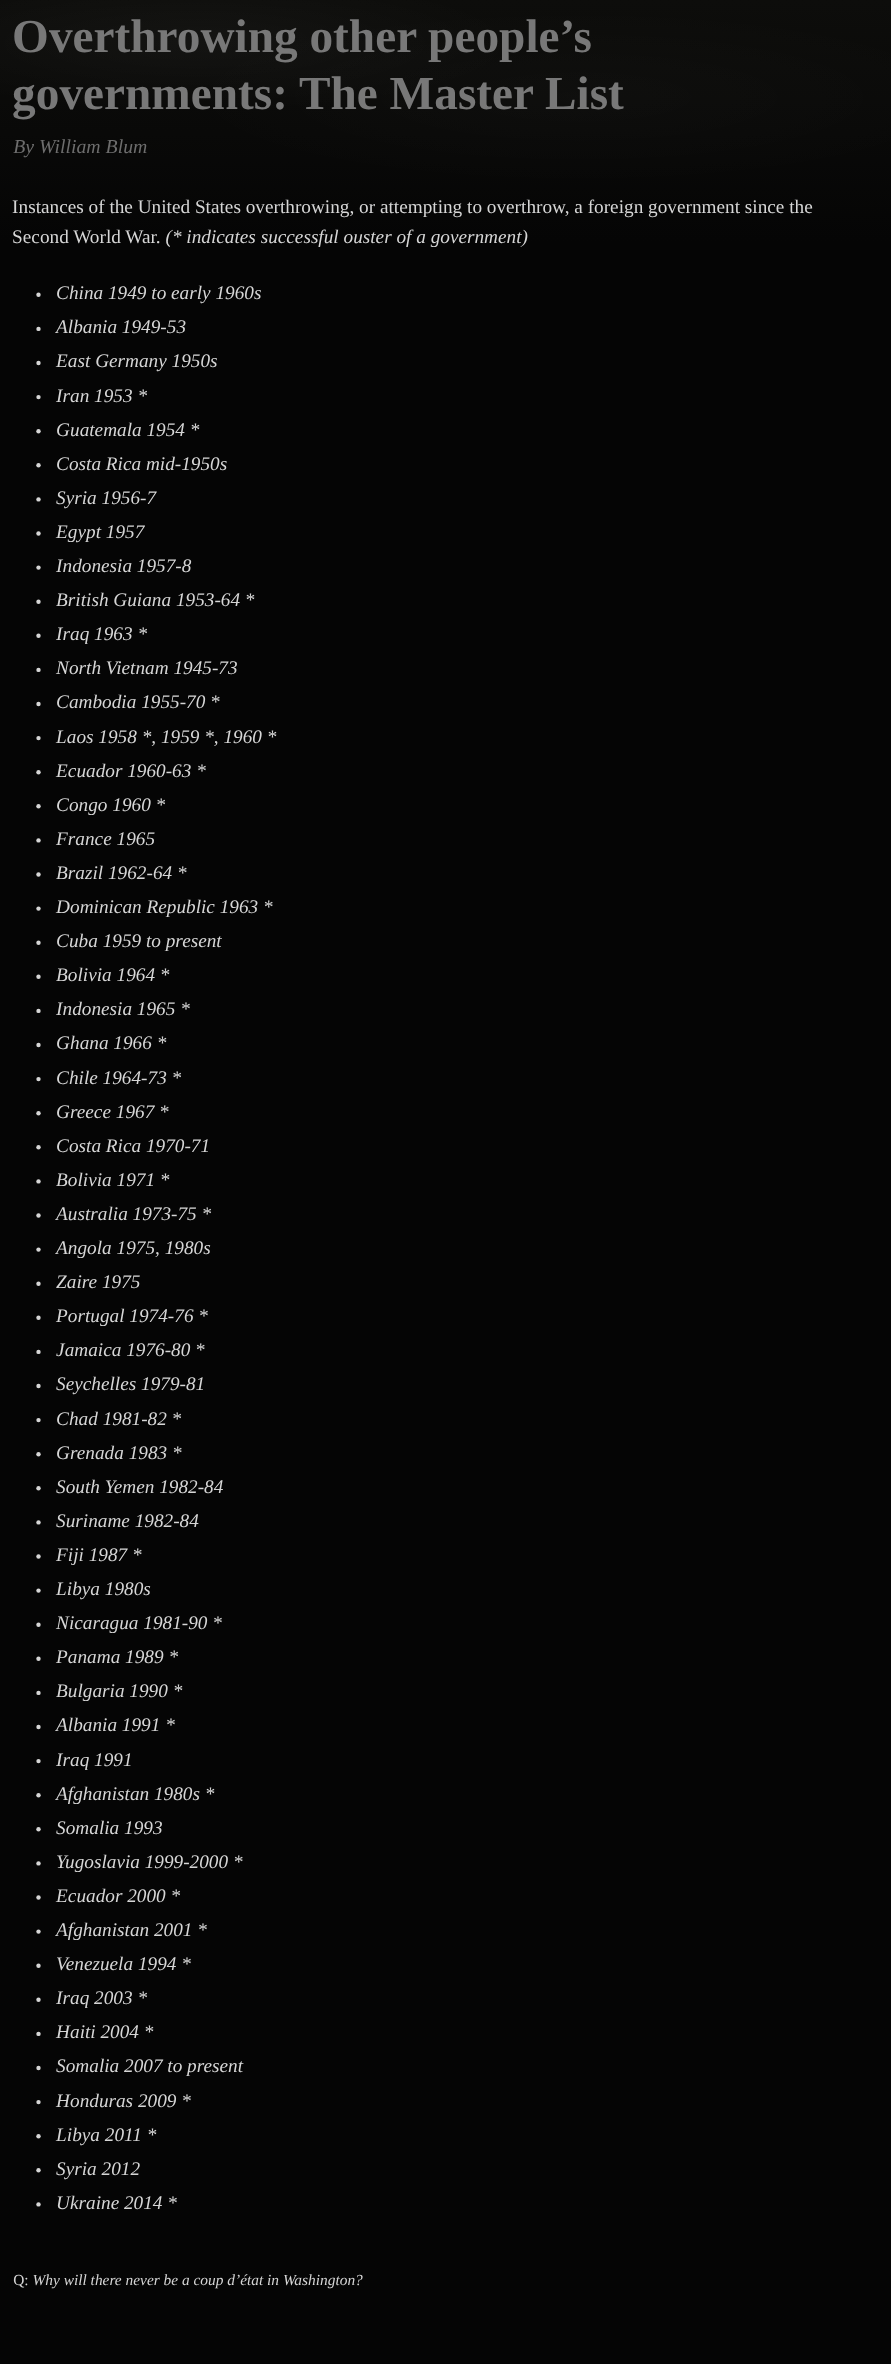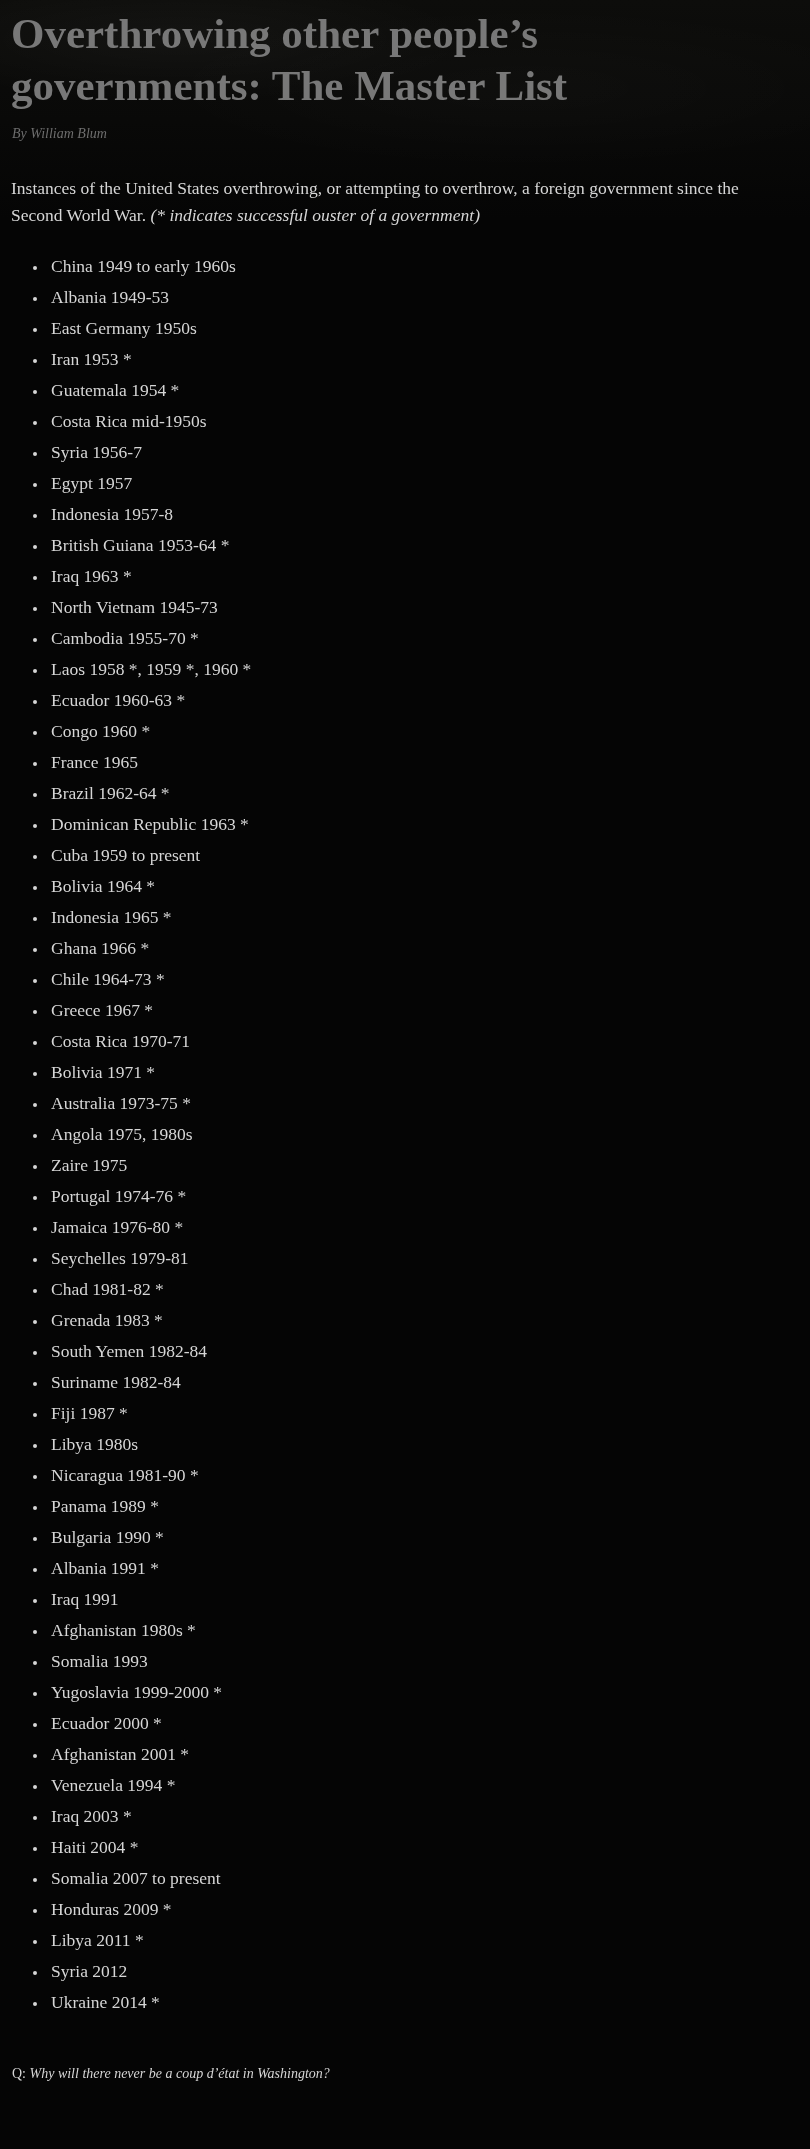--- a/index.html
+++ b/index.html
@@ -32,21 +32,21 @@
     margin: 2px 0 0 0;
     font-size: 43px;
     font-weight: 700;
     line-height: 52px;
     color: var(--title, #787878);
     max-width: 560px;
   }
   .byline {
     margin: 10px 0 0 1px;
     font-style: italic;
-    font-size: 14px;
+    font-size: 18px;
     line-height: 23px;
     color: var(--muted, #6d6d6d);
   }
   .intro {
     margin: 30px 0 0 0;
     font-size: 17.5px;
     line-height: 27px;
     max-width: 775px;
     color: var(--text, #d6d6d6);
   }
@@ -55,20 +55,21 @@
     margin: 24px 0 0 0;
     padding: 0 0 0 37px;
     list-style: disc outside;
   }
   ul.list li {
     font-size: 17.5px;
     line-height: 27px;
     margin: 0 0 4px 0;
     padding-left: 3px;
     color: var(--text, #d6d6d6);
+    font-style: italic;
   }
   ul.list li::marker { color: var(--text, #d6d6d6); font-size: 15px; }
   .qa {
     font-size: 14px;
     line-height: 27px;
     margin: 44px 0 0 1px;
     color: var(--text, #d6d6d6);
   }
   .qa.answer { margin-top: 24px; }
 </style>

